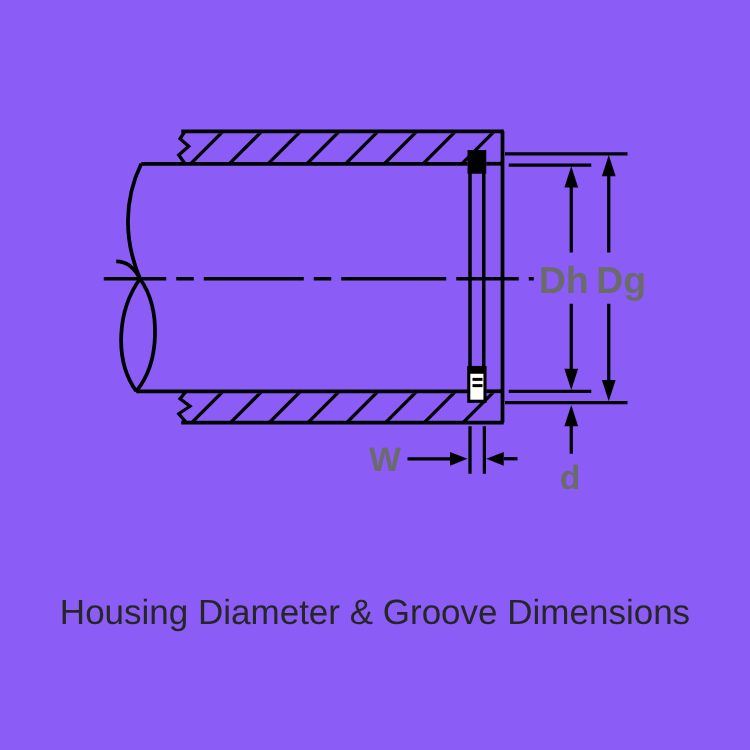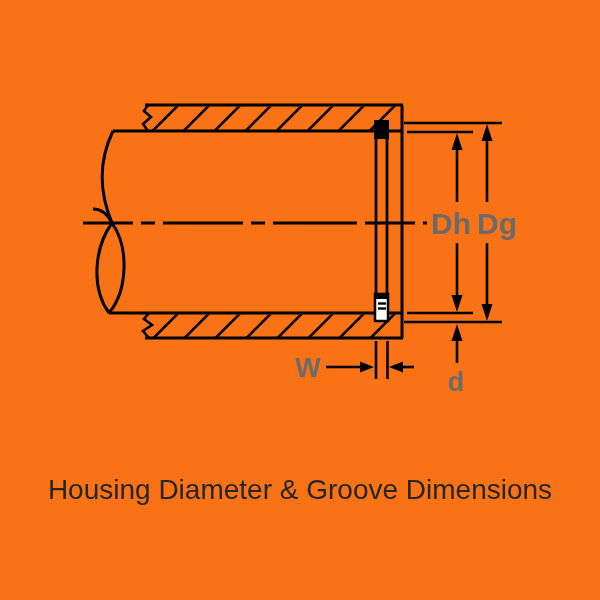--- a/index.html
+++ b/index.html
@@ -1,16 +1,16 @@
 <!DOCTYPE html>
 <html><head>
 <meta charset="utf-8">
 <style>
   html,body{margin:0;padding:0;background:#ffffff;}
-  .stage{position:relative;width:600px;height:600px;background:#f97316;overflow:hidden;
+  .stage{position:relative;width:600px;height:600px;background:#8b5cf6;overflow:hidden;
          font-family:"Liberation Sans", sans-serif;}
   svg{display:block;}
   .inner-svg{overflow:hidden;}
   .dim-label{font-family:"Liberation Sans", sans-serif;font-weight:bold;fill:#6b6b6b;}
   .caption-text{font-family:"Liberation Sans", sans-serif;font-weight:400;fill:#262626;}
 </style>
 </head>
 <body>
 
 <div class="stage">

